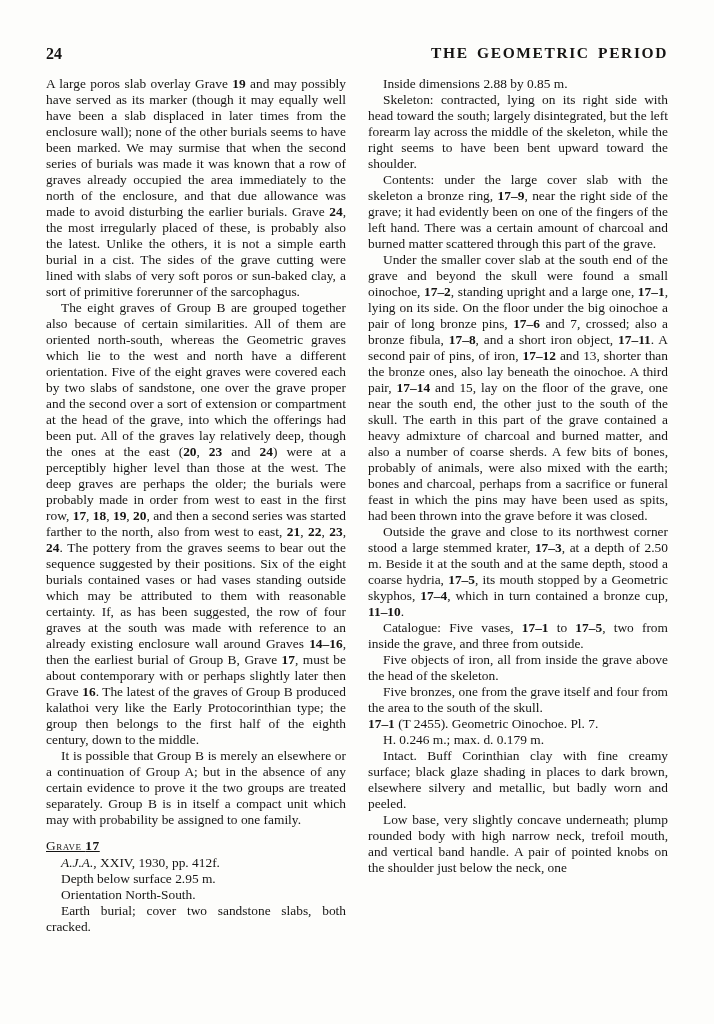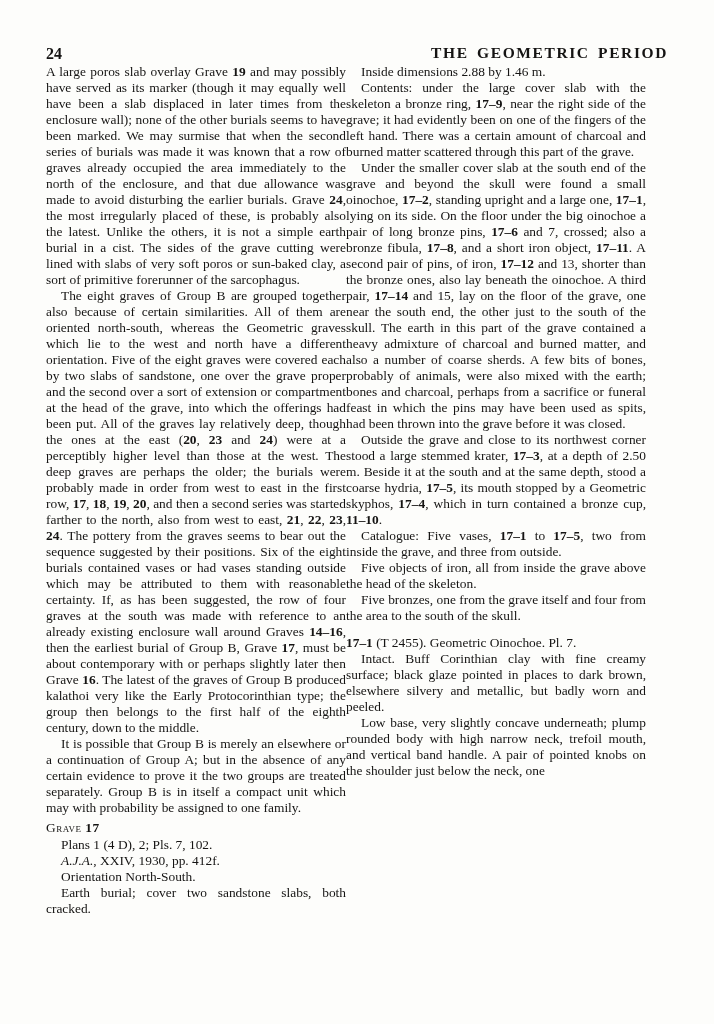--- a/index.html
+++ b/index.html
@@ -27,73 +27,77 @@
   }
   .runtitle {
     text-align: right;
     font-weight: bold;
     font-size: 15.5px;
     letter-spacing: 1.6px;
     word-spacing: 3px;
   }
   .cols {
     position: absolute;
-    top: 64px; left: 46px;
+    top: 76px; left: 46px;
     width: 622px;
     display: flex;
+    gap: 22px;
   }
   .col { width: 300px; }
   .blk {
     font-size: 13.4px;
     line-height: 16px;
     text-align: justify;
     margin: 0;
   }
   .blk b { font-weight: 700; }
   .blk i { font-style: italic; }
   .ind   { text-indent: 15px; }
   .flush { text-indent: 0; }
   .head {
     text-indent: 0;
     text-align: left;
     font-variant: small-caps;
     letter-spacing: 0.5px;
-    margin-top: 4px;
+    margin-top: 10px;
     margin-bottom: 1px;
+    text-decoration: underline;
   }
   .entry {
     text-indent: 0;
-    margin-top: 11px;
+    margin-top: 0;
   }
 </style>
 </head>
 <body>
 
 <div class="page">
   <div class="runhead">
     <span class="pagenum">24</span>
     <div class="runtitle">THE GEOMETRIC PERIOD</div>
   </div>
   <div class="cols">
     <div class="col">
         <div class="blk flush">A large poros slab overlay Grave <b>19</b> and may possibly have served as its marker (though it may equally well have been a slab displaced in later times from the enclosure wall); none of the other burials seems to have been marked. We may surmise that when the second series of burials was made it was known that a row of graves already occupied the area immediately to the north of the enclosure, and that due allowance was made to avoid disturbing the earlier burials. Grave <b>24</b>, the most irregularly placed of these, is probably also the latest. Unlike the others, it is not a simple earth burial in a cist. The sides of the grave cutting were lined with slabs of very soft poros or sun-baked clay, a sort of primitive forerunner of the sarcophagus.</div>
         <div class="blk ind">The eight graves of Group B are grouped together also because of certain similarities. All of them are oriented north-south, whereas the Geometric graves which lie to the west and north have a different orientation. Five of the eight graves were covered each by two slabs of sandstone, one over the grave proper and the second over a sort of extension or compartment at the head of the grave, into which the offerings had been put. All of the graves lay relatively deep, though the ones at the east (<b>20</b>, <b>23</b> and <b>24</b>) were at a perceptibly higher level than those at the west. The deep graves are perhaps the older; the burials were probably made in order from west to east in the first row, <b>17</b>, <b>18</b>, <b>19</b>, <b>20</b>, and then a second series was started farther to the north, also from west to east, <b>21</b>, <b>22</b>, <b>23</b>, <b>24</b>. The pottery from the graves seems to bear out the sequence suggested by their positions. Six of the eight burials contained vases or had vases standing outside which may be attributed to them with reasonable certainty. If, as has been suggested, the row of four graves at the south was made with reference to an already existing enclosure wall around Graves <b>14–16</b>, then the earliest burial of Group B, Grave <b>17</b>, must be about contemporary with or perhaps slightly later then Grave <b>16</b>. The latest of the graves of Group B produced kalathoi very like the Early Protocorinthian type; the group then belongs to the first half of the eighth century, down to the middle.</div>
         <div class="blk ind">It is possible that Group B is merely an elsewhere or a continuation of Group A; but in the absence of any certain evidence to prove it the two groups are treated separately. Group B is in itself a compact unit which may with probability be assigned to one family.</div>
         <div class="blk head">Grave <b>17</b></div>
-        <div class="blk ind">Plans 1 (4 D), 2; Pls. 7, 102.</div>
         <div class="blk ind"><i>A.J.A.</i>, XXIV, 1930, pp. 412f.</div>
+        <div class="blk ind">Depth below surface 2.95 m.</div>
         <div class="blk ind">Orientation North-South.</div>
         <div class="blk ind">Earth burial; cover two sandstone slabs, both cracked.</div>
       </div>
     <div class="col">
-        <div class="blk ind">Inside dimensions 2.88 by 1.46 m.</div>
+        <div class="blk ind">Inside dimensions 2.88 by 0.85 m.</div>
+        <div class="blk ind">Skeleton: contracted, lying on its right side with head toward the south; largely disintegrated, but the left forearm lay across the middle of the skeleton, while the right seems to have been bent upward toward the shoulder.</div>
         <div class="blk ind">Contents: under the large cover slab with the skeleton a bronze ring, <b>17–9</b>, near the right side of the grave; it had evidently been on one of the fingers of the left hand. There was a certain amount of charcoal and burned matter scattered through this part of the grave.</div>
         <div class="blk ind">Under the smaller cover slab at the south end of the grave and beyond the skull were found a small oinochoe, <b>17–2</b>, standing upright and a large one, <b>17–1</b>, lying on its side. On the floor under the big oinochoe a pair of long bronze pins, <b>17–6</b> and 7, crossed; also a bronze fibula, <b>17–8</b>, and a short iron object, <b>17–11</b>. A second pair of pins, of iron, <b>17–12</b> and 13, shorter than the bronze ones, also lay beneath the oinochoe. A third pair, <b>17–14</b> and 15, lay on the floor of the grave, one near the south end, the other just to the south of the skull. The earth in this part of the grave contained a heavy admixture of charcoal and burned matter, and also a number of coarse sherds. A few bits of bones, probably of animals, were also mixed with the earth; bones and charcoal, perhaps from a sacrifice or funeral feast in which the pins may have been used as spits, had been thrown into the grave before it was closed.</div>
         <div class="blk ind">Outside the grave and close to its northwest corner stood a large stemmed krater, <b>17–3</b>, at a depth of 2.50 m. Beside it at the south and at the same depth, stood a coarse hydria, <b>17–5</b>, its mouth stopped by a Geometric skyphos, <b>17–4</b>, which in turn contained a bronze cup, <b>11–10</b>.</div>
         <div class="blk ind">Catalogue: Five vases, <b>17–1</b> to <b>17–5</b>, two from inside the grave, and three from outside.</div>
         <div class="blk ind">Five objects of iron, all from inside the grave above the head of the skeleton.</div>
         <div class="blk ind">Five bronzes, one from the grave itself and four from the area to the south of the skull.</div>
         <div class="blk entry"><b>17–1</b> (T 2455). Geometric Oinochoe. Pl. 7.</div>
-        <div class="blk ind">Intact. Buff Corinthian clay with fine creamy surface; black glaze pointed in places to dark brown, elsewhere silvery and metallic, but badly worn and peeled.</div>
+        <div class="blk ind">H. 0.246 m.; max. d. 0.179 m.</div>
+        <div class="blk ind">Intact. Buff Corinthian clay with fine creamy surface; black glaze shading in places to dark brown, elsewhere silvery and metallic, but badly worn and peeled.</div>
         <div class="blk ind">Low base, very slightly concave underneath; plump rounded body with high narrow neck, trefoil mouth, and vertical band handle. A pair of pointed knobs on the shoulder just below the neck, one</div>
       </div>
   </div>
 </div>
 
 </body></html>

